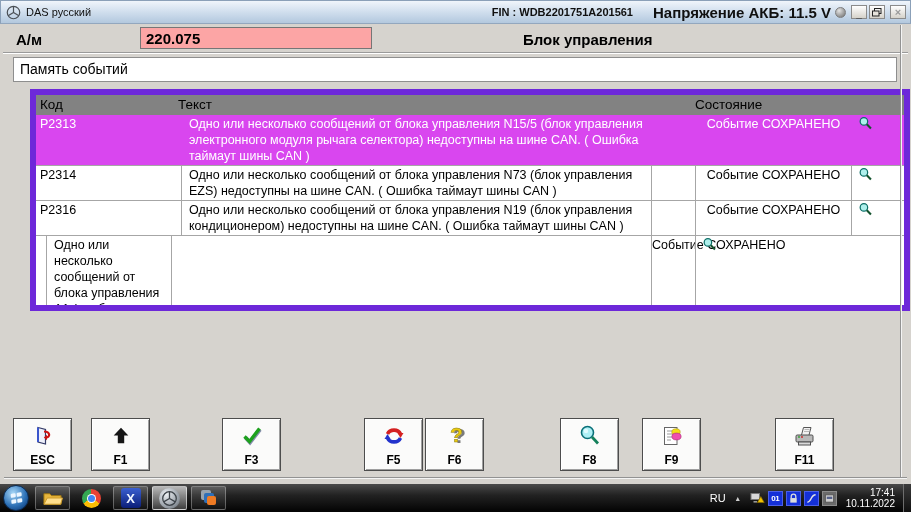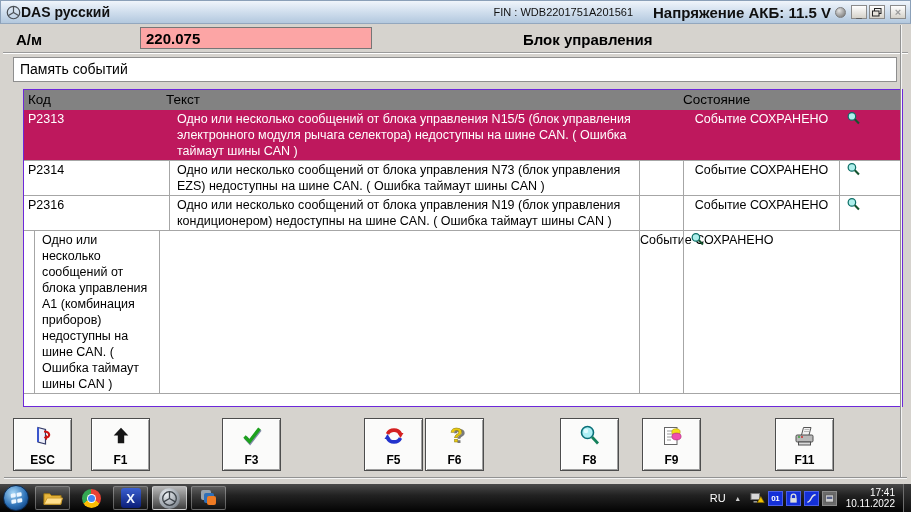--- a/index.html
+++ b/index.html
@@ -6,23 +6,23 @@
   html,body { width:911px; height:512px; }
   body { font-family:"Liberation Sans", sans-serif; background:#d6d3ce; }
   .screen { position:relative; width:911px; height:512px; background:#d6d3ce; overflow:hidden; }
 
   
   .titlebar { position:absolute; left:0; top:0; width:911px; height:24px;
     background:linear-gradient(#f0f5fb,#cddcec 55%,#b3c8de);
     border:1px solid #8ba0b8; border-bottom:1px solid #93a7be;
     display:flex; align-items:center; }
   .tb-logo { margin-left:5px; width:15px; height:15px; flex:0 0 auto; }
-  .tb-title { font-size:14px; font-weight:bold; color:#101010; }
+  .tb-title { margin-left:5px; font-size:11px; font-weight:normal; color:#101010; }
   .tb-right { margin-left:auto; display:flex; align-items:center; }
-  .tb-fin { font-size:11px; font-weight:normal; color:#101010; margin-right:20px; }
+  .tb-fin { font-size:11px; font-weight:bold; color:#101010; margin-right:20px; }
   .tb-voltage { font-size:15px; font-weight:bold; color:#101010; }
   .tb-orb { width:11px; height:11px; border-radius:50%;
     background:radial-gradient(circle at 35% 30%, #e4e4e4, #909090 70%, #6f6f6f);
     border:1px solid #7d7d7d; margin:0 5px 0 4px; }
   .win-btn { width:16px; height:14px; margin-right:2px;
     background:linear-gradient(#ffffff,#d5d2ca); border:1px solid #8b8b8b;
     display:flex; align-items:center; justify-content:center;
     font-size:10px; line-height:8px; color:#222; font-weight:bold; }
   .win-btn.close { margin-left:3px; margin-right:4px; color:#9b9b9b; font-size:11px; }
   .win-btn.minimize span { transform:translateY(2px); }
@@ -38,37 +38,37 @@
   .fld-ecu { left:659px; top:27px; width:238px; }
   .groove { position:absolute; left:3px; top:52px; width:905px; height:2px;
     border-top:1px solid #9a9a9a; border-bottom:1px solid #ffffff; }
 
   
   .section-box { position:absolute; left:13px; top:57px; width:884px; height:25px;
     background:#fff; border:1px solid #8e8e8e; font-size:14px; color:#000;
     line-height:23px; padding-left:6px; }
 
   
-  .table-panel { position:absolute; left:23px; top:89px; width:880px; height:318px;
-    background:#fff; border:1px solid #6d28d9; overflow:hidden; }
+  .table-panel { position:absolute; left:30px; top:89px; width:880px; height:222px;
+    background:#fff; border:6px solid #6d28d9; overflow:hidden; }
   .tgrid { display:grid; grid-template-columns:135px 480px 44px 156px 63px; }
   .thead { background:#828282; height:20px; font-size:13.5px; color:#000; }
   .thead .th { line-height:20px; white-space:nowrap; }
   .th-code { padding-left:4px; }
   .th-text { padding-left:7px; }
   .th-state { text-align:left; }
   .trow { border-bottom:1px solid #a6a6a6; font-size:12.5px; line-height:16px;
     background:#fff; color:#000; cursor:default; }
   .trow .cell { padding-top:1px; padding-bottom:1px; }
   .cell-code { padding-left:4px; }
   .cell-text { padding-left:7px; padding-right:6px; border-left:1px solid #a6a6a6;margin-left:10px; }
   .cell-gap  { border-left:1px solid #a6a6a6; }
   .cell-state { border-left:1px solid #a6a6a6; text-align:center; white-space:nowrap; }
   .cell-zoom { border-left:1px solid #a6a6a6; padding:2px 0 0 6px; }
-  .trow.selected { background:#be185d; color:#fff; }
+  .trow.selected { background:#d946ef; color:#fff; }
   .trow.selected .cell-text, .trow.selected .cell-gap,
   .trow.selected .cell-state, .trow.selected .cell-zoom { border-left-color:transparent; }
 
   
   .right-groove { position:absolute; left:900px; top:25px; width:2px; height:452px;
     border-left:1px solid #929292; border-right:1px solid #f4f4f4; }
   .bottom-groove { position:absolute; left:4px; top:477px; width:903px; height:2px;
     border-top:1px solid #929292; border-bottom:1px solid #f4f4f4; }
 
   

